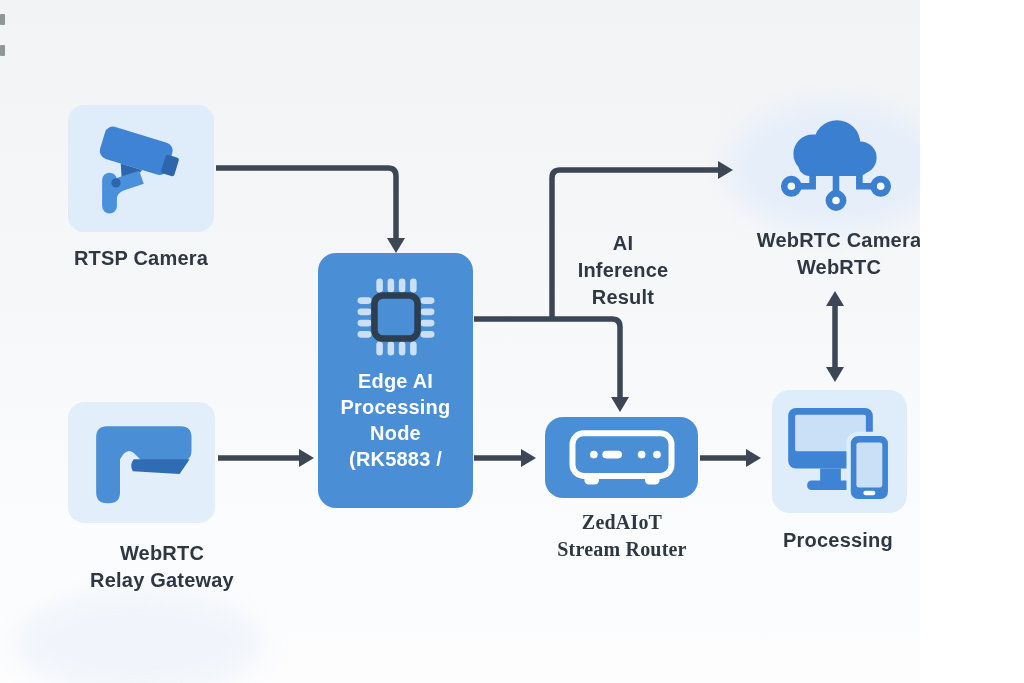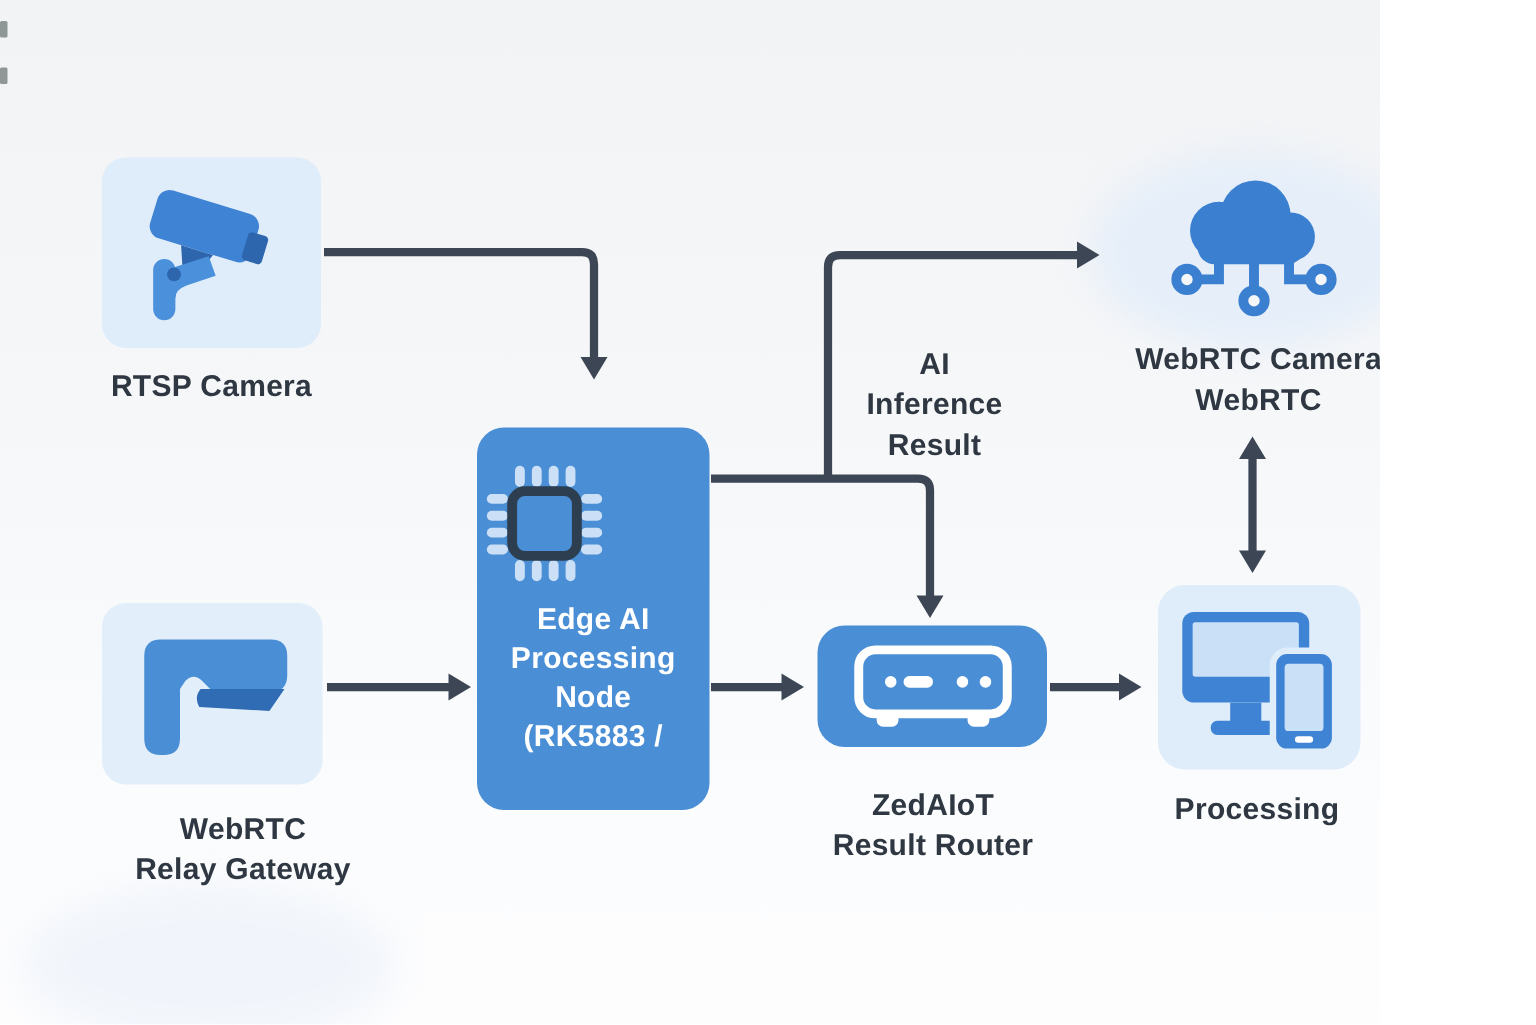--- a/index.html
+++ b/index.html
@@ -15,32 +15,32 @@
   .cm1{top:14px;} .cm2{top:45px;}
 
   .tile{position:absolute;background:#DFECFA;border-radius:16px;
         display:flex;align-items:center;justify-content:center;}
   .tile.camera{left:68px;top:105px;width:146px;height:127px;}
   .tile.gateway{left:68px;top:402px;width:147px;height:121px;background:#E2EFFB;}
   .tile.monitor{left:772px;top:390px;width:135px;height:123px;border-radius:18px;}
 
   .bluebox{position:absolute;background:#4A8ED5;border-radius:18px;}
   .bluebox.edge{left:318px;top:253px;width:155px;height:255px;
-                display:flex;flex-direction:column;padding-top:19px;box-sizing:border-box;margin-top:32px;}
+                display:flex;flex-direction:column;align-items:center;padding-top:19px;box-sizing:border-box;}
   .bluebox.router{left:545px;top:417px;width:153px;height:81px;
                   display:flex;align-items:center;justify-content:center;}
 
   .edge-text{margin-top:6px;text-align:center;color:#FFFFFF;font-size:20px;
              font-weight:600;line-height:26px;letter-spacing:.2px;}
   .node-label{position:absolute;text-align:center;font-size:20px;font-weight:600;
               line-height:27px;color:#2F3842;letter-spacing:.2px;}
   .lbl-camera{left:41px;top:245px;width:200px;}
   .lbl-gateway{left:52px;top:540px;width:220px;}
   .lbl-cloud{left:728px;top:227px;width:222px;}
-  .lbl-router{left:522px;top:524px;width:200px;}
+  .lbl-router{left:522px;top:509px;width:200px;font-family:Liberation Serif, serif;}
   .lbl-monitor{left:738px;top:527px;width:200px;}
   .annotation{left:553px;top:230px;width:140px;}
 
   .cloud-icon-wrap{position:absolute;left:770px;top:112px;width:132px;height:112px;}
   svg{display:block;}
   .connectors{position:absolute;left:0;top:0;pointer-events:none;}
 </style>
 </head>
 <body>
 
@@ -163,21 +163,21 @@
       <rect x="97" y="52" width="17" height="20" rx="5" fill="#FFFFFF"></rect>
       <rect x="12" y="12" width="116" height="50" rx="13" fill="#4A8ED5" stroke="#FFFFFF" stroke-width="7"></rect>
       <circle cx="37" cy="37" r="4.5" fill="#FFFFFF"></circle>
       <rect x="47" y="32.5" width="23" height="9" rx="4.5" fill="#FFFFFF"></rect>
       <circle cx="93" cy="37" r="4.5" fill="#FFFFFF"></circle>
       <circle cx="111" cy="37" r="4.5" fill="#FFFFFF"></circle>
     </svg>
   </div>
   <div class="node-label lbl-router">
     <div>ZedAIoT</div>
-    <div>Result Router</div>
+    <div>Stream Router</div>
   </div>
 
   <div class="tile monitor">
     <svg width="114" height="102" viewBox="0 0 132 118">
       <rect x="6" y="8" width="98" height="70" rx="9" fill="#3E83D4"></rect>
       <rect x="14" y="16" width="82" height="42" rx="2" fill="#C9E0F7"></rect>
       <rect x="43" y="78" width="24" height="16" fill="#3E83D4"></rect>
       <rect x="28" y="92" width="54" height="11" rx="5" fill="#3E83D4"></rect>
       <rect x="76" y="38" width="48" height="78" rx="11" fill="#3E83D4" stroke="#DFECFA" stroke-width="5"></rect>
       <rect x="85" y="48" width="30" height="52" rx="3" fill="#C9E0F7"></rect>

